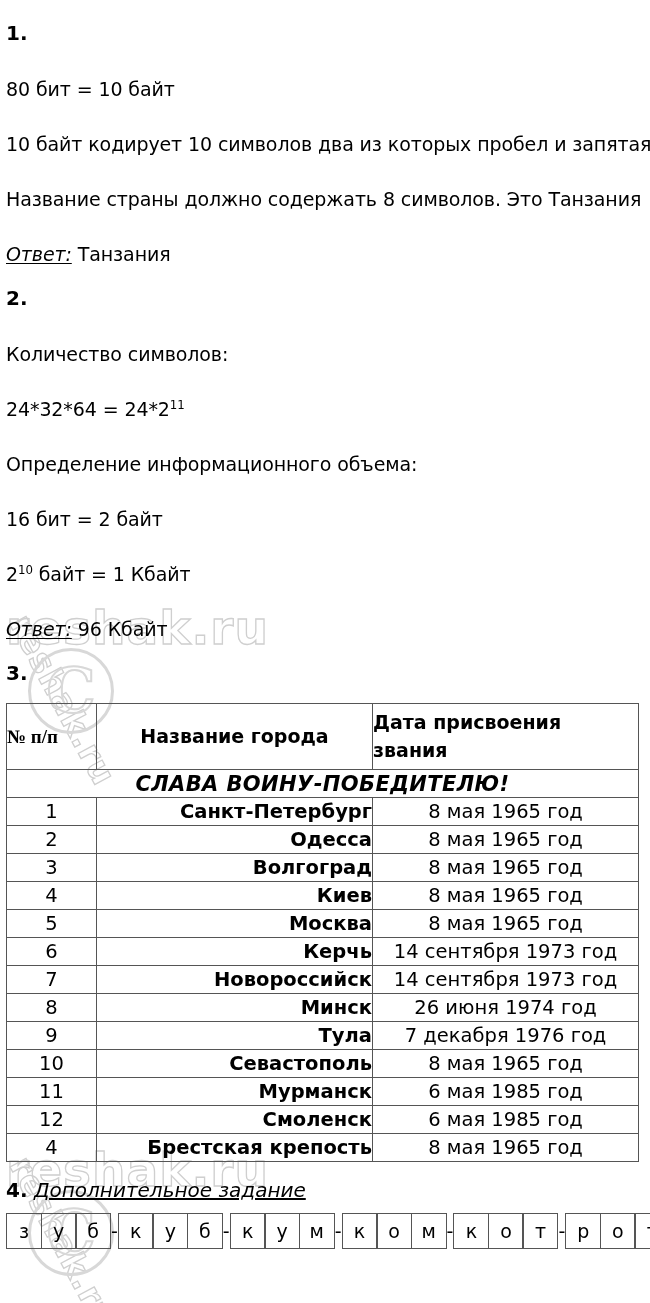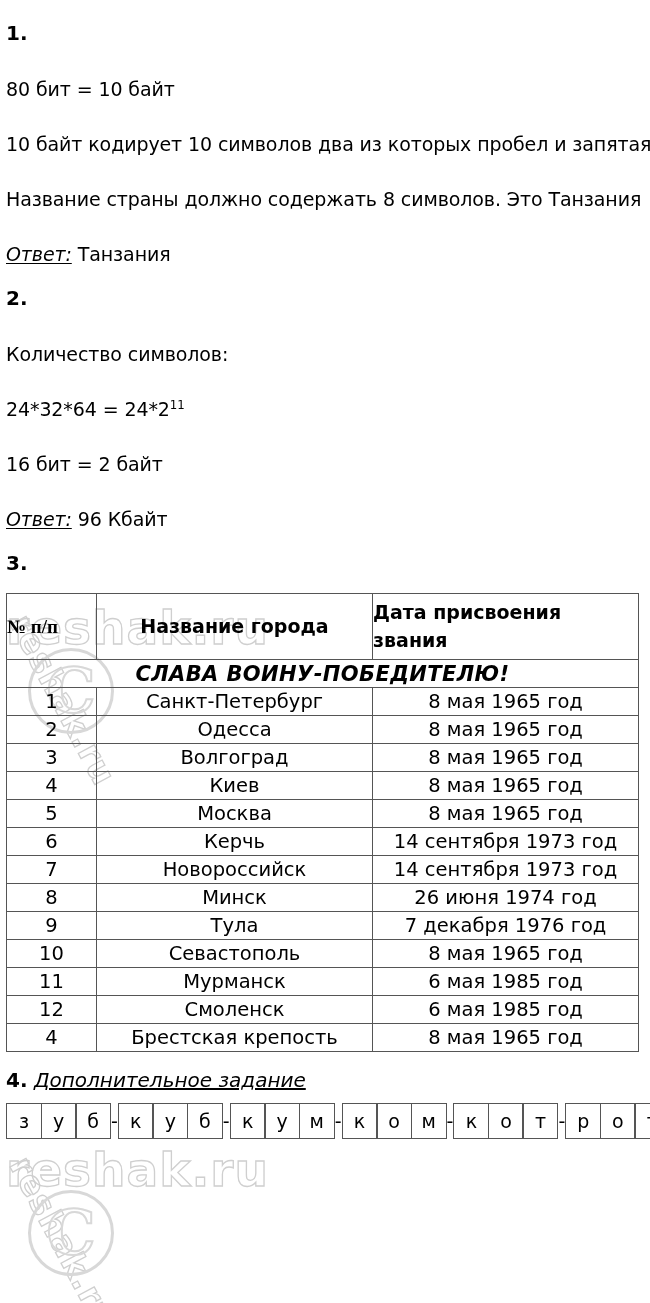--- a/index.html
+++ b/index.html
@@ -120,21 +120,21 @@
   .th-date { text-align: left; padding: 0 6px; margin-left: 27px; }
   .banner {
     text-align: center;
     font-style: italic;
     font-weight: 700;
     font-size: 21px;
     letter-spacing: 0.4px;
     height: 36px;
   }
   td.num  { text-align: center; }
-  td.city { text-align: center; padding-left: 8px; }
+  td.city { text-align: right; padding-left: 8px; font-weight: bold; }
   td.date { text-align: center; }
 
   
   .task4 {
     margin-top: 16px;
     font-size: 20px;
   }
   .task4 b { font-weight: 700; }
   .task4 i { font-style: italic; text-decoration: underline; }
 
@@ -182,21 +182,23 @@
 
   <div class="tasknum">1.</div>
   <div class="line">80 бит = 10 байт</div>
   <div class="line">10 байт кодирует 10 символов два из которых пробел и запятая.</div>
   <div class="line">Название страны должно содержать 8 символов. Это Танзания</div>
   <div class="line"><span class="ans">Ответ:</span> <span>Танзания</span></div>
 
   <div class="tasknum">2.</div>
   <div class="line">Количество символов:</div>
   <div class="line"><span>24*32*64 = 24*2</span><sup>11</sup></div>
+  <div class="line">Определение информационного объема:</div>
   <div class="line">16 бит = 2 байт</div>
+  <div class="line"><span>2</span><sup>10</sup><span> байт = 1 Кбайт</span></div>
   <div class="line"><span class="ans">Ответ:</span> <span>96 Кбайт</span></div>
 
   <div class="tasknum">3.</div>
   <div class="tbl-wrap">
     <table class="cities">
       <colgroup>
         <col class="c-num">
           <col class="c-city">
           <col class="c-date">
       </colgroup>

